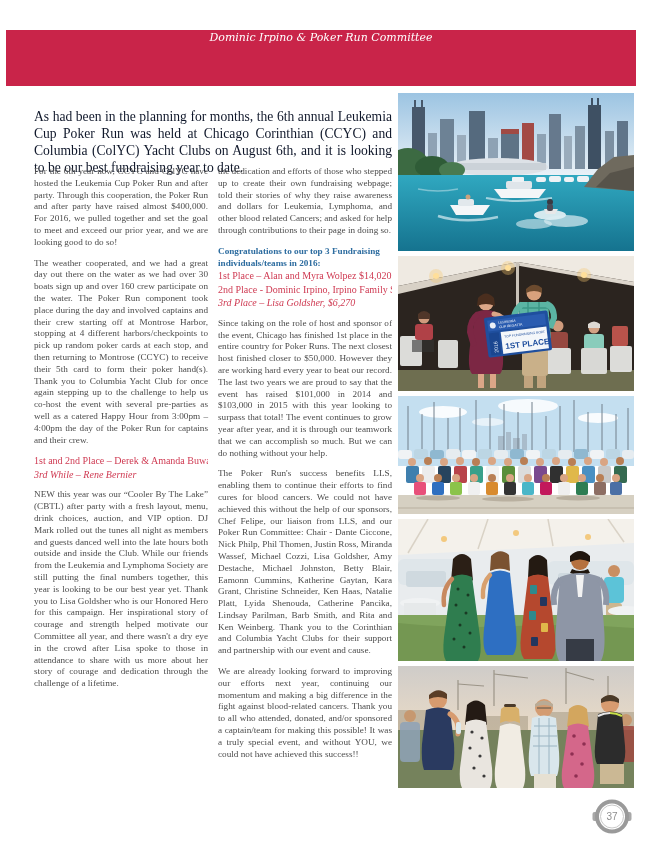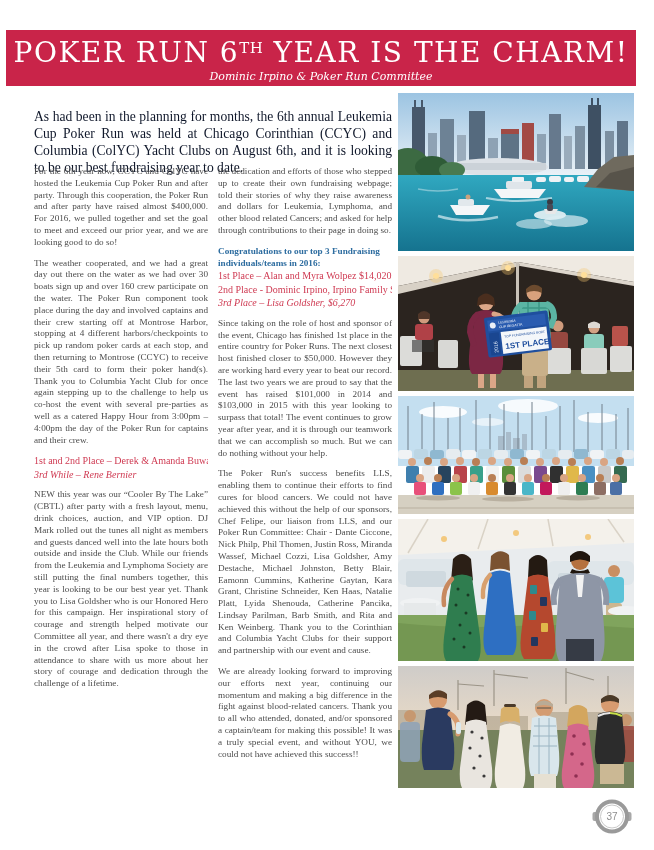--- a/index.html
+++ b/index.html
@@ -40,21 +40,20 @@
     font-family:"Liberation Sans", sans-serif; font-size:10px; letter-spacing:3px;
     color:#9b9b9b;
     margin-top:44px;
   }
   .porthole { position:absolute; top:797px; left:592px; width:40px; height:40px; }
 </style>
 </head>
 <body>
 
 <div class="header-band">
-  <div class="page-title"><span>POKER RUN 6</span><sup>TH</sup><span> YEAR IS THE CHARM!</span></div>
   <div class="byline">Dominic Irpino &amp; Poker Run Committee</div>
 </div>
 
 <p class="intro">As had been in the planning for months, the 6th annual Leukemia Cup Poker Run was held at Chicago Corinthian (CCYC) and Columbia (ColYC) Yacht Clubs on August 6th, and it is looking to be our best fundraising year to date.</p>
 
 <div class="cols">
   <div class="col">
     <p>For the 6th year now, CCYC and ColYC have hosted the Leukemia Cup Poker Run and after party. Through this cooperation, the Poker Run and after party have raised almost $400,000. For 2016, we pulled together and set the goal to meet and exceed our prior year, and we are looking good to do so!</p>
     <p>The weather cooperated, and we had a great day out there on the water as we had over 30 boats sign up and over 160 crew participate on the water. The Poker Run component took place during the day and involved captains and their crew starting off at Montrose Harbor, stopping at 4 different harbors/checkpoints to pick up random poker cards at each stop, and then returning to Montrose (CCYC) to receive their 5th card to form their poker hand(s). Thank you to Columbia Yacht Club for once again stepping up to the challenge to help us co-host the event with several pre-parties as well as a catered Happy Hour from 3:00pm – 4:00pm the day of the Poker Run for captains and their crew.</p>
     <p class="r-red">1st and 2nd Place – Derek &amp; Amanda Buwalda</p>

